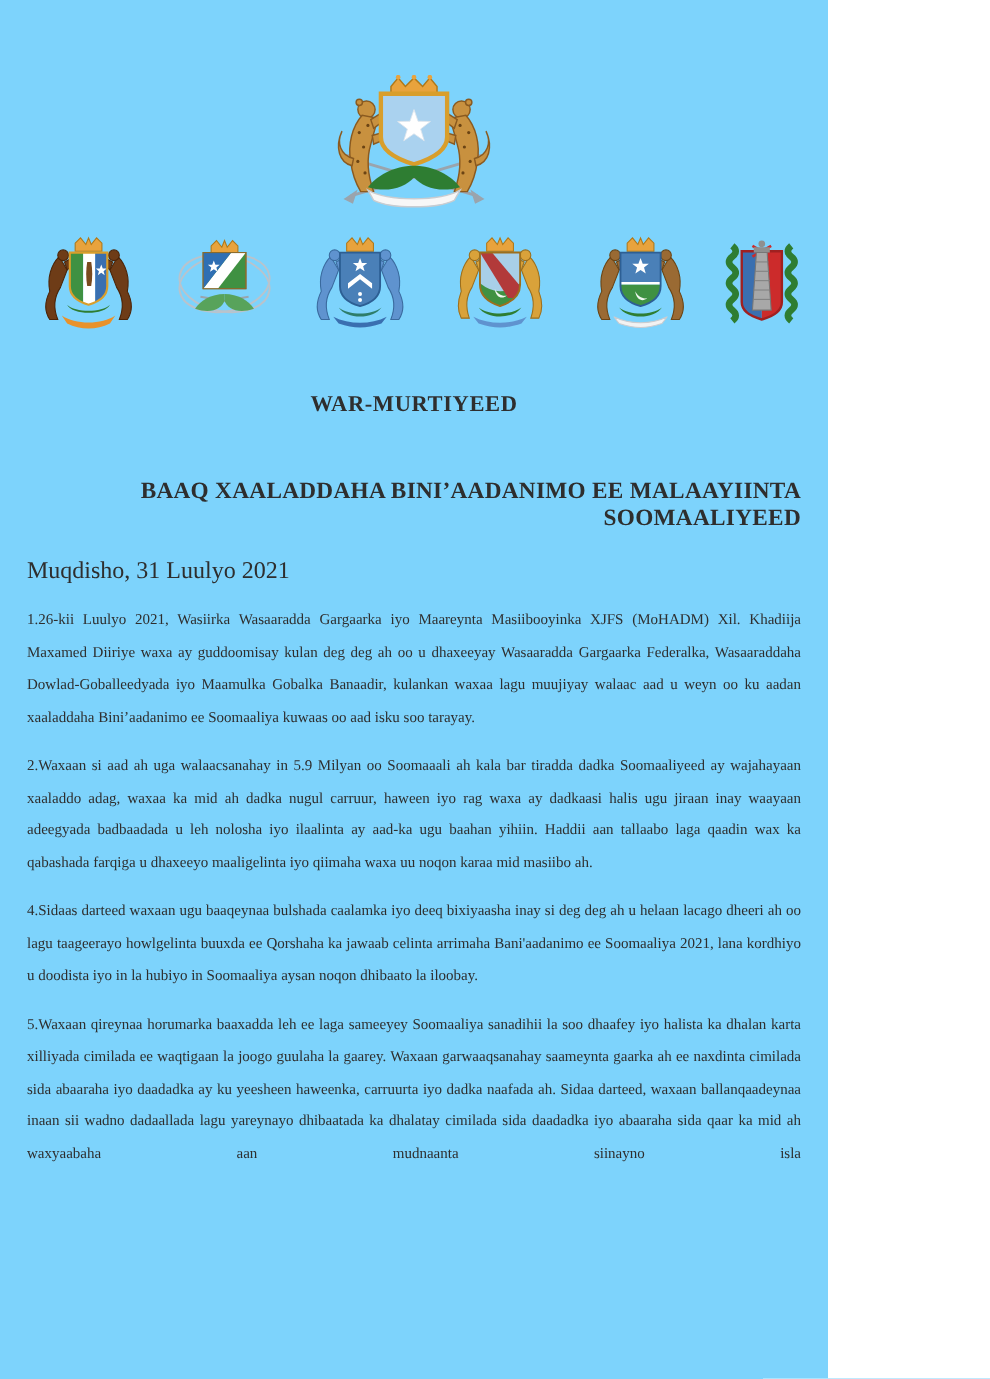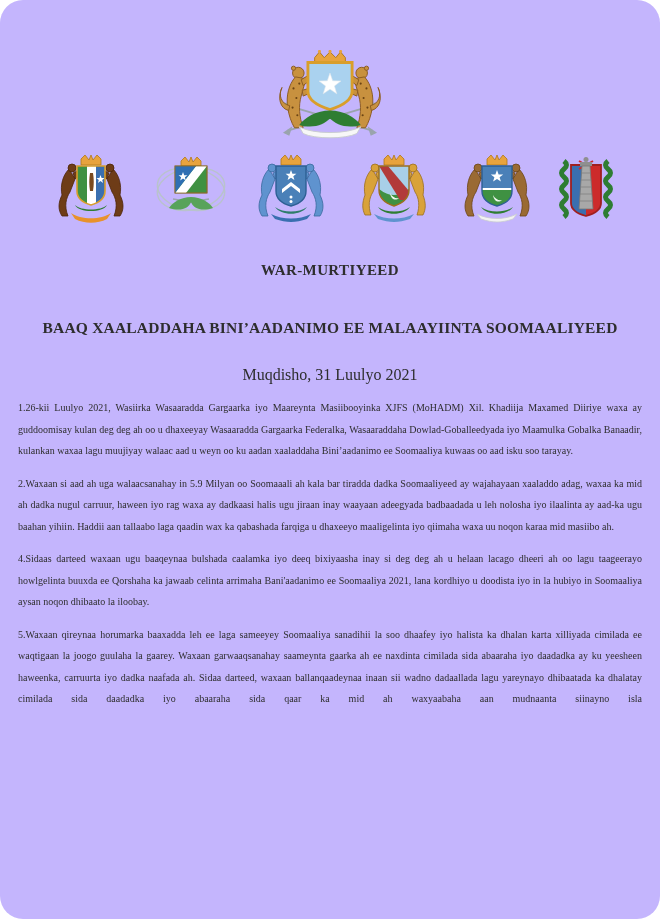--- a/index.html
+++ b/index.html
@@ -3,40 +3,40 @@
 <meta charset="utf-8">
 <style>
   html,body{margin:0;padding:0;}
   body{
     width:660px;height:919px;overflow:hidden;
     background:#ffffff;
     font-family:"Liberation Serif","DejaVu Serif",serif;
     color:#2e2e2e;
   }
   .page{
-    width:660px;height:919px;box-sizing:border-box;
-    padding:0 18px;background:#c4b5fd;border-radius:23px;
+    width:552px;height:919px;box-sizing:border-box;
+    padding:0 18px;background:#7dd3fc;
   }
   header{text-align:center;padding-top:50px;}
   .arms-wrap{display:flex;justify-content:center;}
   .regional-row{
     display:flex;justify-content:center;align-items:center;
     gap:14px;margin-top:6px;height:72px;
   }
   .regional-row svg{display:block;}
   .doc-title{
     margin:38px 0 0;text-align:center;
     font-size:15px;font-weight:bold;letter-spacing:.4px;
   }
   .doc-heading{
-    margin:40px 0 0;text-align:center;
+    margin:40px 0 0;text-align:right;
     font-size:15.5px;font-weight:bold;letter-spacing:.2px;
   }
   .dateline{
-    margin-top:29px;text-align:center;font-size:16px;
+    margin-top:17px;font-size:16px;
   }
   .content{margin-top:13px;}
   .content p{
     margin:0 0 11px;
     font-size:10px;line-height:21.5px;
     text-align:justify;
   }
   .content p.continued{text-align-last:justify;}
 </style>
 </head>

